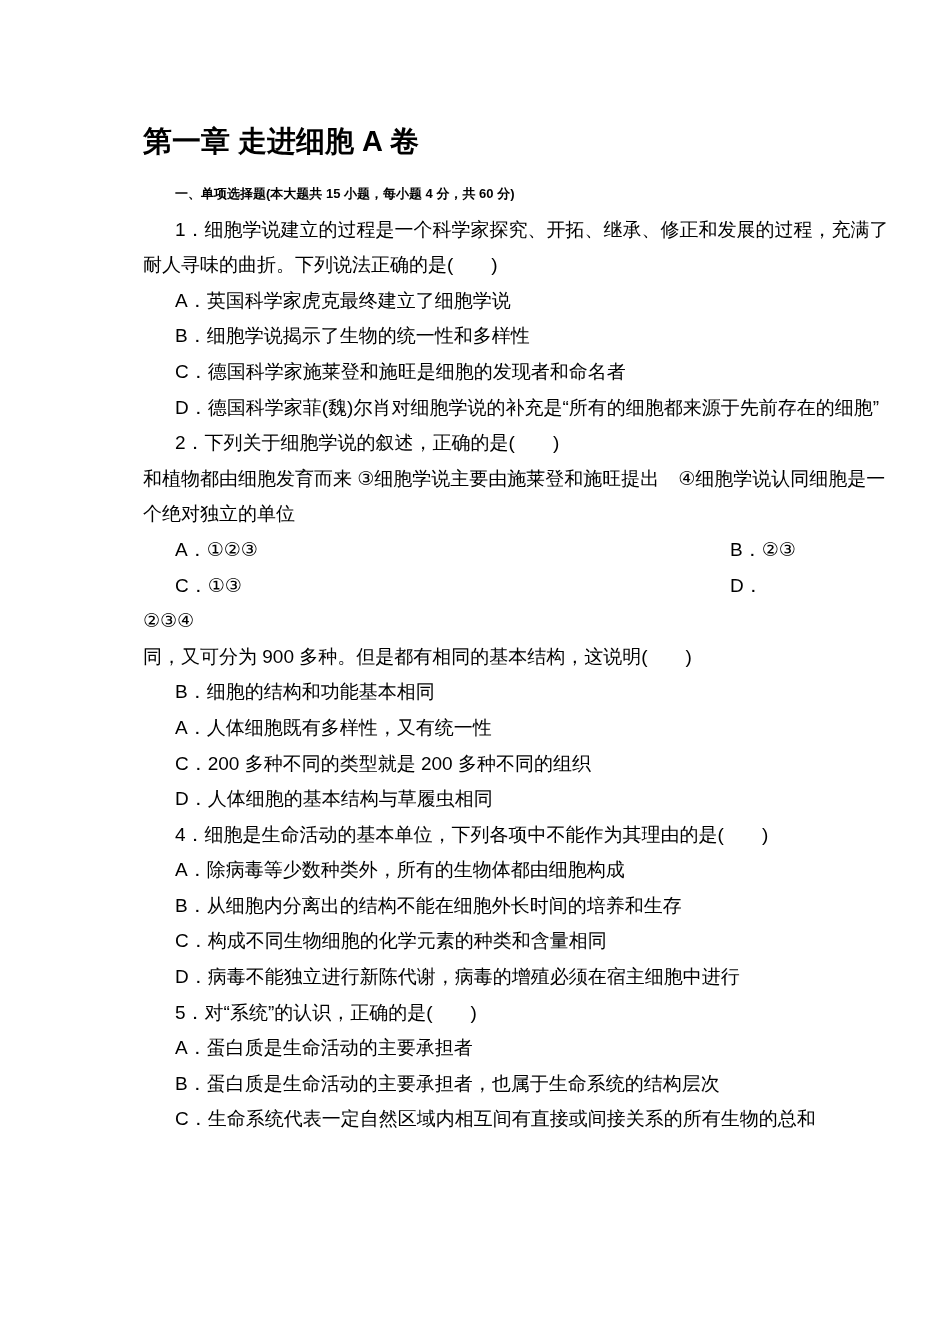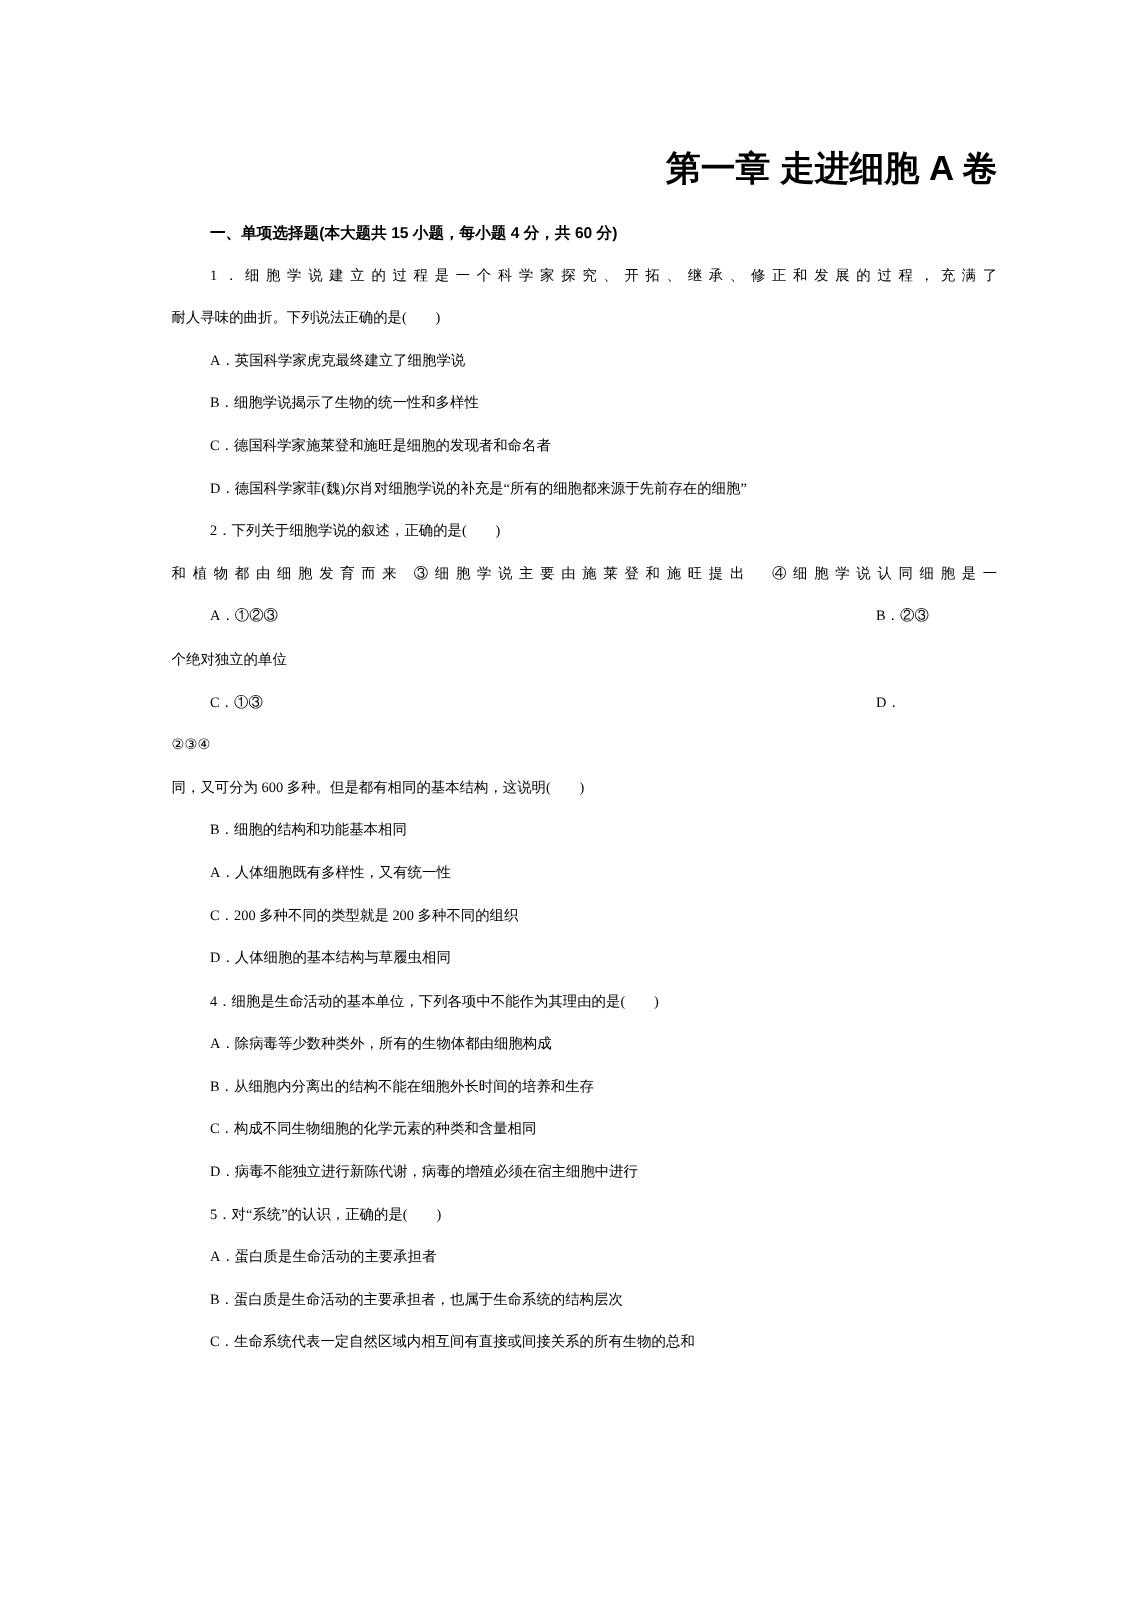--- a/index.html
+++ b/index.html
@@ -21,39 +21,38 @@
     left: 143px;
     top: 0;
     width: 688px;
   }
   .title {
     margin-top: 123px;
     height: 37px;
     line-height: 37px;
     font-size: 29px;
     font-weight: 700;
-    text-align: right;
+    text-align: left;
     white-space: nowrap;
   }
   .heading {
     margin-top: 16px;
     height: 35.6px;
     line-height: 35.6px;
     font-size: 13px;
     font-weight: 700;
     padding-left: 32px;
     white-space: nowrap;
   }
   .line {
     position: relative;
     height: 35.6px;
     line-height: 35.6px;
-    font-size: 12px;
+    font-size: 19px;
     white-space: nowrap;
-    font-family: Liberation Serif, serif;
   }
   .line.ind { padding-left: 32px; }
   .line.jst .line-text {
     display: block;
     height: 35.6px;
     text-align: justify;
     text-align-last: justify;
   }
   .col2 {
     position: absolute;
@@ -94,38 +93,38 @@
     
   </div>
         <div class="line ind">
     <span class="line-text">2．下列关于细胞学说的叙述，正确的是(　　)</span>
     
   </div>
         <div class="line jst">
     <span class="line-text">和植物都由细胞发育而来 ③细胞学说主要由施莱登和施旺提出　④细胞学说认同细胞是一</span>
 
   </div>
+        <div class="line">
+    <span class="line-text">个绝对独立的单位</span>
+    
+  </div>
         <div class="line ind">
     <span class="line-text">A．①②③</span>
     <span class="col2">B．②③</span>
-  </div>
-        <div class="line">
-    <span class="line-text">个绝对独立的单位</span>
-    
   </div>
         <div class="line ind">
     <span class="line-text">C．①③</span>
     <span class="col2">D．</span>
   </div>
         <div class="line">
     <span class="line-text">②③④</span>
     
   </div>
         <div class="line">
-    <span class="line-text">同，又可分为 600 多种。但是都有相同的基本结构，这说明(　　)</span>
+    <span class="line-text">同，又可分为 900 多种。但是都有相同的基本结构，这说明(　　)</span>
     
   </div>
         <div class="line ind">
     <span class="line-text">B．细胞的结构和功能基本相同</span>
     
   </div>
         <div class="line ind">
     <span class="line-text">A．人体细胞既有多样性，又有统一性</span>
     
   </div>

